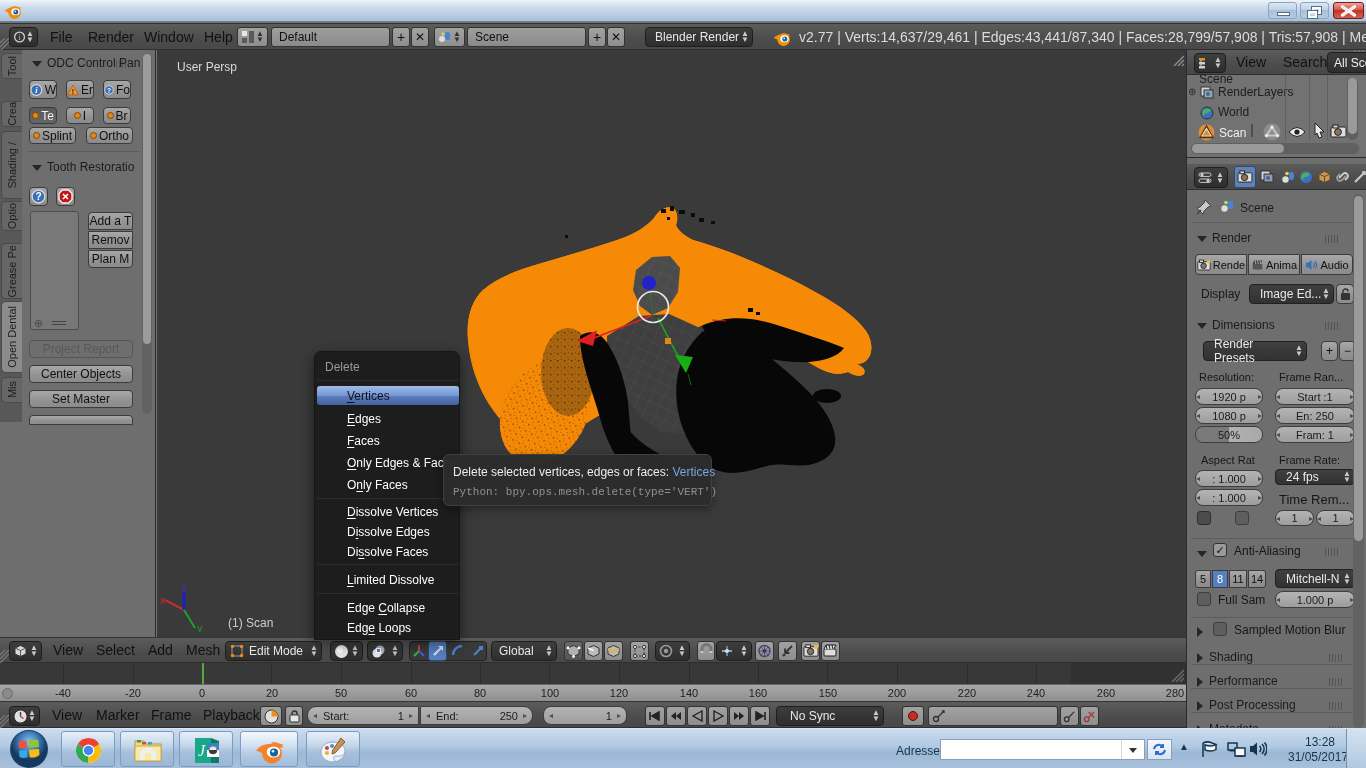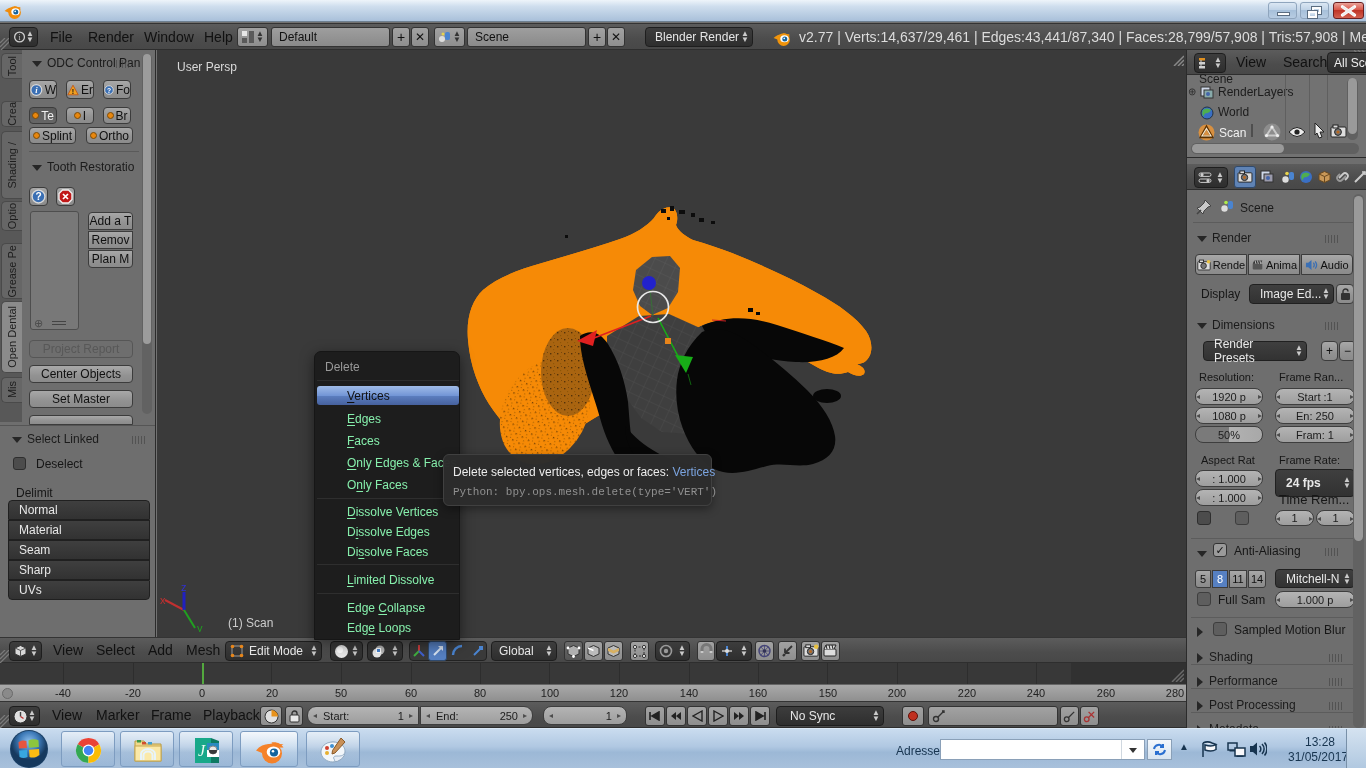--- a/index.html
+++ b/index.html
@@ -46,21 +46,21 @@
 .odot{width:7px;height:7px;border-radius:50%;background:#e8870f;border:1px solid #7a4a08;display:inline-block;}
 .btnp{background:linear-gradient(#5a5a5a,#666);color:#f0f0f0;}
 .darkbtn{position:absolute;background:linear-gradient(#3f3f3f,#323232);border:1px solid #202020;color:#e8e8e8;font-size:12px;display:flex;align-items:center;padding-left:10px;}
 .numfld{position:absolute;background:linear-gradient(#b4b4b4,#9d9d9d);border:1px solid #3e3e3e;border-radius:8px;color:#1c1c1c;font-size:11px;display:flex;align-items:center;}
 .numfld .la,.numfld .ra{font-size:8px;color:#4c4c4c;}
 .dots{position:absolute;width:14px;height:8px;opacity:.55;background:
  repeating-linear-gradient(90deg,#3c3c3c 0 1px,transparent 1px 3px);}
 
 
 #delmenu{position:absolute;left:314px;top:351px;width:146px;height:289px;background:#1d1d1d;border:1px solid #161616;border-radius:7px 7px 0 0;box-shadow:0 4px 14px rgba(0,0,0,.5);z-index:40;}
-.mitem{position:absolute;left:2px;width:142px;height:21px;color:#86efac;font-size:12px;display:flex;align-items:center;padding-left:30px;}
+.mitem{position:absolute;left:2px;width:142px;height:21px;color:#ffffff;font-size:12px;display:flex;align-items:center;padding-left:30px;}
 .msep{position:absolute;left:2px;width:142px;height:1px;background:#0e0e0e;border-bottom:1px solid #2e2e2e;}
 #mhl{position:absolute;left:2px;top:34px;width:142px;height:19px;border-radius:3px;background:linear-gradient(#a0bce8 0%,#7396d6 50%,#5c7fc0 51%,#46619e 100%);}
 u{text-decoration:underline;text-underline-offset:2px;}
 
 
 #tooltip{position:absolute;left:443px;top:409px;width:269px;height:52px;background:#2c2c2cfa;border:1px solid #404040;border-radius:6px;z-index:50;box-shadow:0 3px 10px rgba(0,0,0,.4);margin-top:45px;}
 #tooltip .l1{position:absolute;left:9px;top:10px;color:#ececec;font-size:12px;white-space:nowrap;}
 #tooltip .l1 b{color:#7ba4e0;font-weight:normal;}
 #tooltip .l2{position:absolute;left:9px;top:31px;color:#909090;font-family:"Liberation Mono",monospace;font-size:11px;white-space:nowrap;}
 
@@ -251,32 +251,20 @@
   <div class="abs" style="left:52px;top:271px;width:14px;height:4px;border-top:1px solid #444;border-bottom:1px solid #444;"></div>
 
   <div class="btn" style="left:29px;top:290px;width:104px;height:18px;background:none;color:#585858;border-color:#565656;">Project Report</div>
   <div class="btn" style="left:29px;top:315px;width:104px;height:18px;">Center Objects</div>
   <div class="btn" style="left:29px;top:340px;width:104px;height:18px;">Set Master</div>
   <div class="btn" style="left:29px;top:365px;width:104px;height:10px;border-radius:4px 4px 0 0;"></div>
 
   <div class="abs" style="left:142px;top:4px;width:10px;height:360px;background:#626262;border-radius:5px;"></div>
   <div class="abs" style="left:143px;top:4px;width:8px;height:290px;background:#9c9c9c;border-radius:4px;"></div>
 
-  <div class="abs" style="left:0;top:375px;width:155px;height:212px;background:#6e6e6e;border-top:1px solid #555;">
-    <div class="abs" style="left:12px;top:6px;"><span class="tri"></span><span class="paneltitle">Select Linked</span></div>
-    <div class="dots" style="left:132px;top:10px;"></div>
-    <div class="abs" style="left:13px;top:31px;width:13px;height:13px;background:#4c4c4c;border:1px solid #2e2e2e;border-radius:3px;"></div>
-    <div class="abs" style="left:36px;top:31px;color:#161616;">Deselect</div>
-    <div class="abs" style="left:16px;top:60px;color:#161616;">Delimit</div>
-    <div class="darkbtn" style="left:8px;top:74px;width:142px;height:20px;border-radius:4px 4px 0 0;">Normal</div>
-    <div class="darkbtn" style="left:8px;top:94px;width:142px;height:20px;">Material</div>
-    <div class="darkbtn" style="left:8px;top:114px;width:142px;height:20px;">Seam</div>
-    <div class="darkbtn" style="left:8px;top:134px;width:142px;height:20px;">Sharp</div>
-    <div class="darkbtn" style="left:8px;top:154px;width:142px;height:20px;border-radius:0 0 4px 4px;">UVs</div>
-  </div>
 </div>
 
 <div id="viewport">
   <div class="abs" style="left:20px;top:10px;color:#d8d8d8;font-size:12px;">User Persp</div>
   <svg class="abs" style="left:0;top:0" width="1029" height="587" viewBox="0 0 1029 587">
     <defs>
       <pattern id="spk" width="7" height="7" patternUnits="userSpaceOnUse">
         <rect x="1" y="2" width="1.4" height="1.4" fill="#000" opacity=".5"></rect>
         <rect x="4" y="5" width="1.2" height="1.2" fill="#7a4a00" opacity=".55"></rect>
         <rect x="5" y="1" width="1" height="1" fill="#000" opacity=".3"></rect>
@@ -560,21 +548,21 @@
           <span style="margin:auto">Fram: 1</span>
           <span class="ra">▸</span>
         </div>
     <div class="abs" style="left:14px;top:296px;color:#161616;font-size:11px;">Aspect Rat</div>
     <div class="abs" style="left:92px;top:296px;color:#161616;font-size:11px;">Frame Rate:</div>
     <div class="numfld" style="left:8px;top:312px;width:68px;height:17px;">
           <span class="la">◂</span>
           <span style="margin:auto">: 1.000</span>
           <span class="ra">▸</span>
         </div>
-    <div class="darkbtn" style="left:88px;top:311px;width:80px;height:28px;border-radius:4px;font-weight:bold;">24 fps<div class="updn">
+    <div class="darkbtn" style="left:88px;top:311px;width:80px;height:16px;border-radius:4px;">24 fps<div class="updn">
             <i>▲</i>
             <i>▼</i>
           </div></div>
     <div class="numfld" style="left:8px;top:331px;width:68px;height:17px;">
           <span class="la">◂</span>
           <span style="margin:auto">: 1.000</span>
           <span class="ra">▸</span>
         </div>
     <div class="abs" style="left:92px;top:334px;color:#161616;font-size:13px;">Time Rem...</div>
     <div class="abs" style="left:10px;top:353px;width:14px;height:14px;background:#4c4c4c;border:1px solid #2e2e2e;border-radius:3px;"></div>

